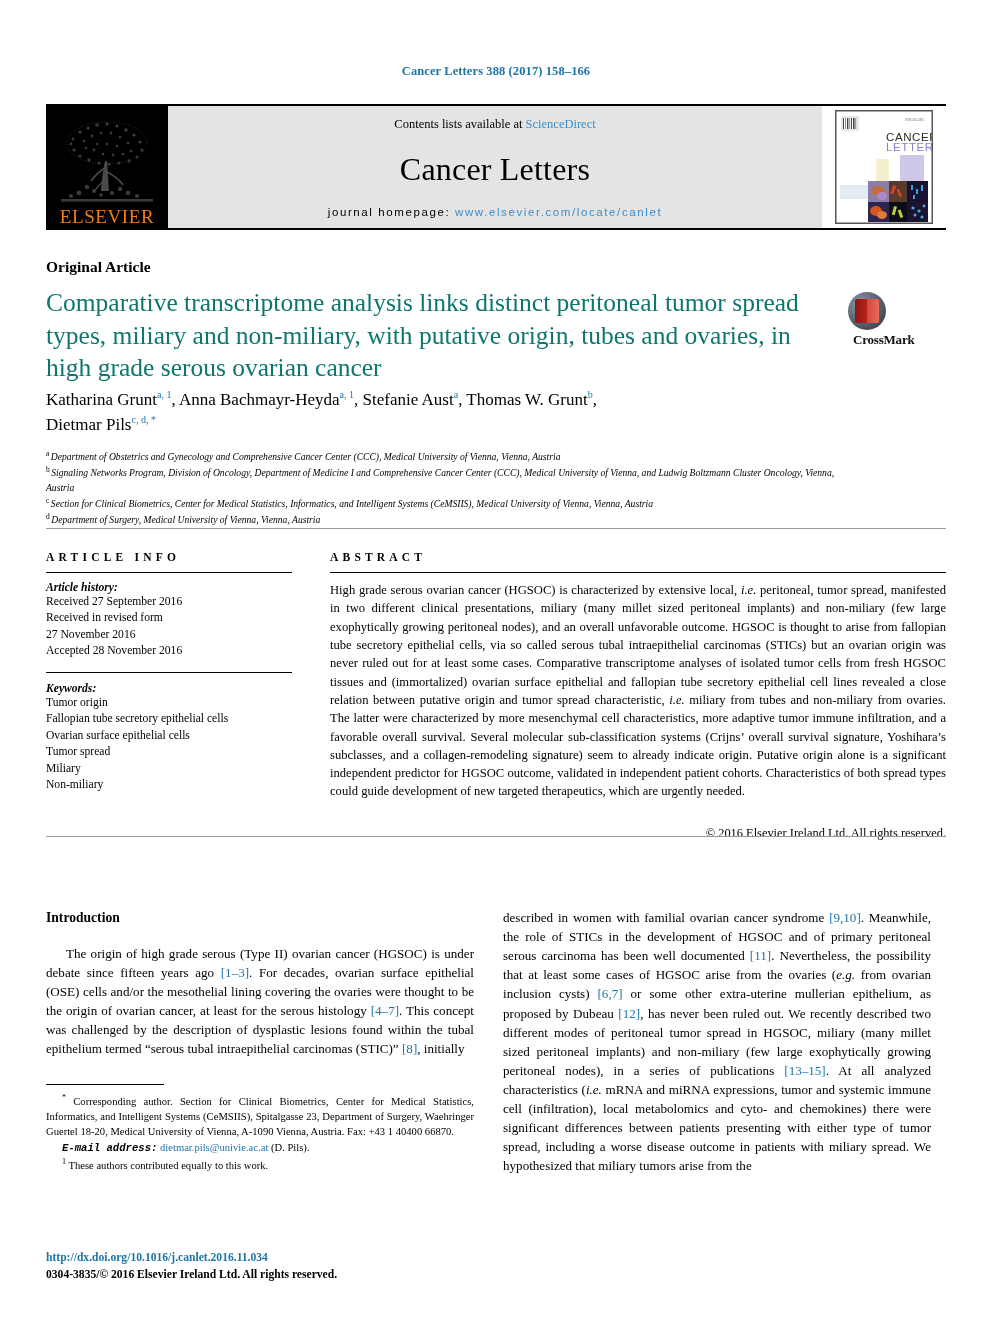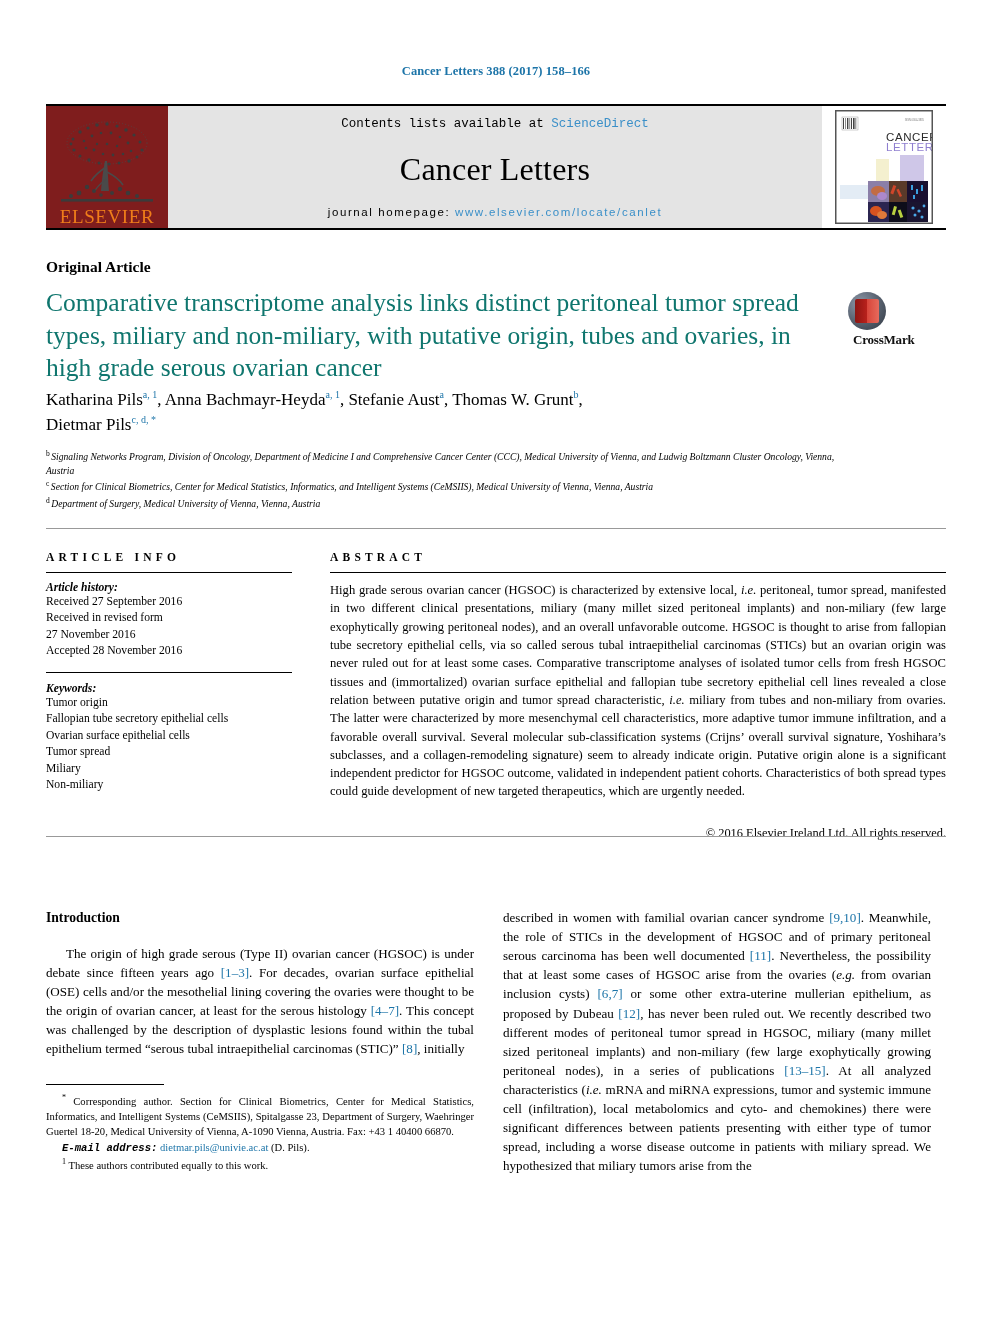--- a/index.html
+++ b/index.html
@@ -50,21 +50,21 @@
   .masthead-inner {
     position: relative;
     display: flex;
     height: 122px;
     align-items: stretch;
   }
   .elsevier-block {
     width: 122px;
     flex: 0 0 122px;
     position: relative;
-    background: #7f1d1d;
+    background: #000000;
     display: flex;
     flex-direction: column;
     justify-content: flex-end;
     align-items: center;
     padding-bottom: 2px;
     box-sizing: border-box;
   }
   .elsevier-tree {
     width: 108px;
     height: 92px;
@@ -84,21 +84,21 @@
     background: #e4e4e4;
     position: relative;
     display: flex;
     flex-direction: column;
     justify-content: space-between;
     align-items: center;
     padding: 11px 0 10px 0;
     box-sizing: border-box;
   }
   .contents-line {
-    font-family: Liberation Mono, monospace;
+    font-family: Liberation Serif, serif;
     font-size: 12.5px;
     color: #000;
   }
   .contents-line .sd {
     color: #3a8fc8;
   }
   .journal-title {
     font-family: "Liberation Serif", serif;
     font-size: 32px;
     color: #000;
@@ -497,28 +497,29 @@
 
   <div class="article-type">Original Article</div>
 
   <div class="title">Comparative transcriptome analysis links distinct peritoneal tumor spread types, miliary and non-miliary, with putative origin, tubes and ovaries, in high grade serous ovarian cancer</div>
 
   <div class="crossmark">
     <span class="crossmark-badge"><span class="book"></span></span><span class="crossmark-text">CrossMark</span>
   </div>
 
   <div class="authors">
-    <span>Katharina Pils</span><sup>a, 1</sup>,
+    <span>Katharina Grunt</span><sup>a, 1</sup>,
     <span>Anna Bachmayr-Heyda</span><sup>a, 1</sup>,
     <span>Stefanie Aust</span><sup>a</sup>,
     <span>Thomas W. Grunt</span><sup>b</sup>,<br>
     <span>Dietmar Pils</span><sup>c, d, *</sup>
   </div>
 
   <div class="affiliations">
+    <div><span class="aff-mark">a</span><span>Department of Obstetrics and Gynecology and Comprehensive Cancer Center (CCC), Medical University of Vienna, Vienna, Austria</span></div>
     <div><span class="aff-mark">b</span><span>Signaling Networks Program, Division of Oncology, Department of Medicine I and Comprehensive Cancer Center (CCC), Medical University of Vienna, and Ludwig Boltzmann Cluster Oncology, Vienna, Austria</span></div>
     <div><span class="aff-mark">c</span><span>Section for Clinical Biometrics, Center for Medical Statistics, Informatics, and Intelligent Systems (CeMSIIS), Medical University of Vienna, Vienna, Austria</span></div>
     <div><span class="aff-mark">d</span><span>Department of Surgery, Medical University of Vienna, Vienna, Austria</span></div>
   </div>
 
   <div class="rule-top"></div>
 
   <div class="info-col">
     <div class="section-head">ARTICLE INFO</div>
     <div class="hr-thin"></div>
@@ -556,14 +557,18 @@
     </div>
   </div>
 
   <div class="footnotes">
     <div class="footnote-rule"></div>
     <p class="fn-indent"><span class="fn-mark">*</span> <span>Corresponding author. Section for Clinical Biometrics, Center for Medical Statistics, Informatics, and Intelligent Systems (CeMSIIS), Spitalgasse 23, Department of Surgery, Waehringer Guertel 18-20, Medical University of Vienna, A-1090 Vienna, Austria. Fax: +43 1 40400 66870.</span></p>
     <p class="fn-indent"><span class="email-label">E-mail address:</span> <span class="email-link">dietmar.pils@univie.ac.at</span> <span>(D. Pils).</span></p>
     <p class="fn-indent"><span class="fn-mark">1</span> <span>These authors contributed equally to this work.</span></p>
   </div>
 
+  <div class="doi-block">
+    <span class="doi-link">http://dx.doi.org/10.1016/j.canlet.2016.11.034</span>
+    <span class="issn-line">0304-3835/© 2016 Elsevier Ireland Ltd. All rights reserved.</span>
+  </div>
 
 </div>
 
 </body></html>

